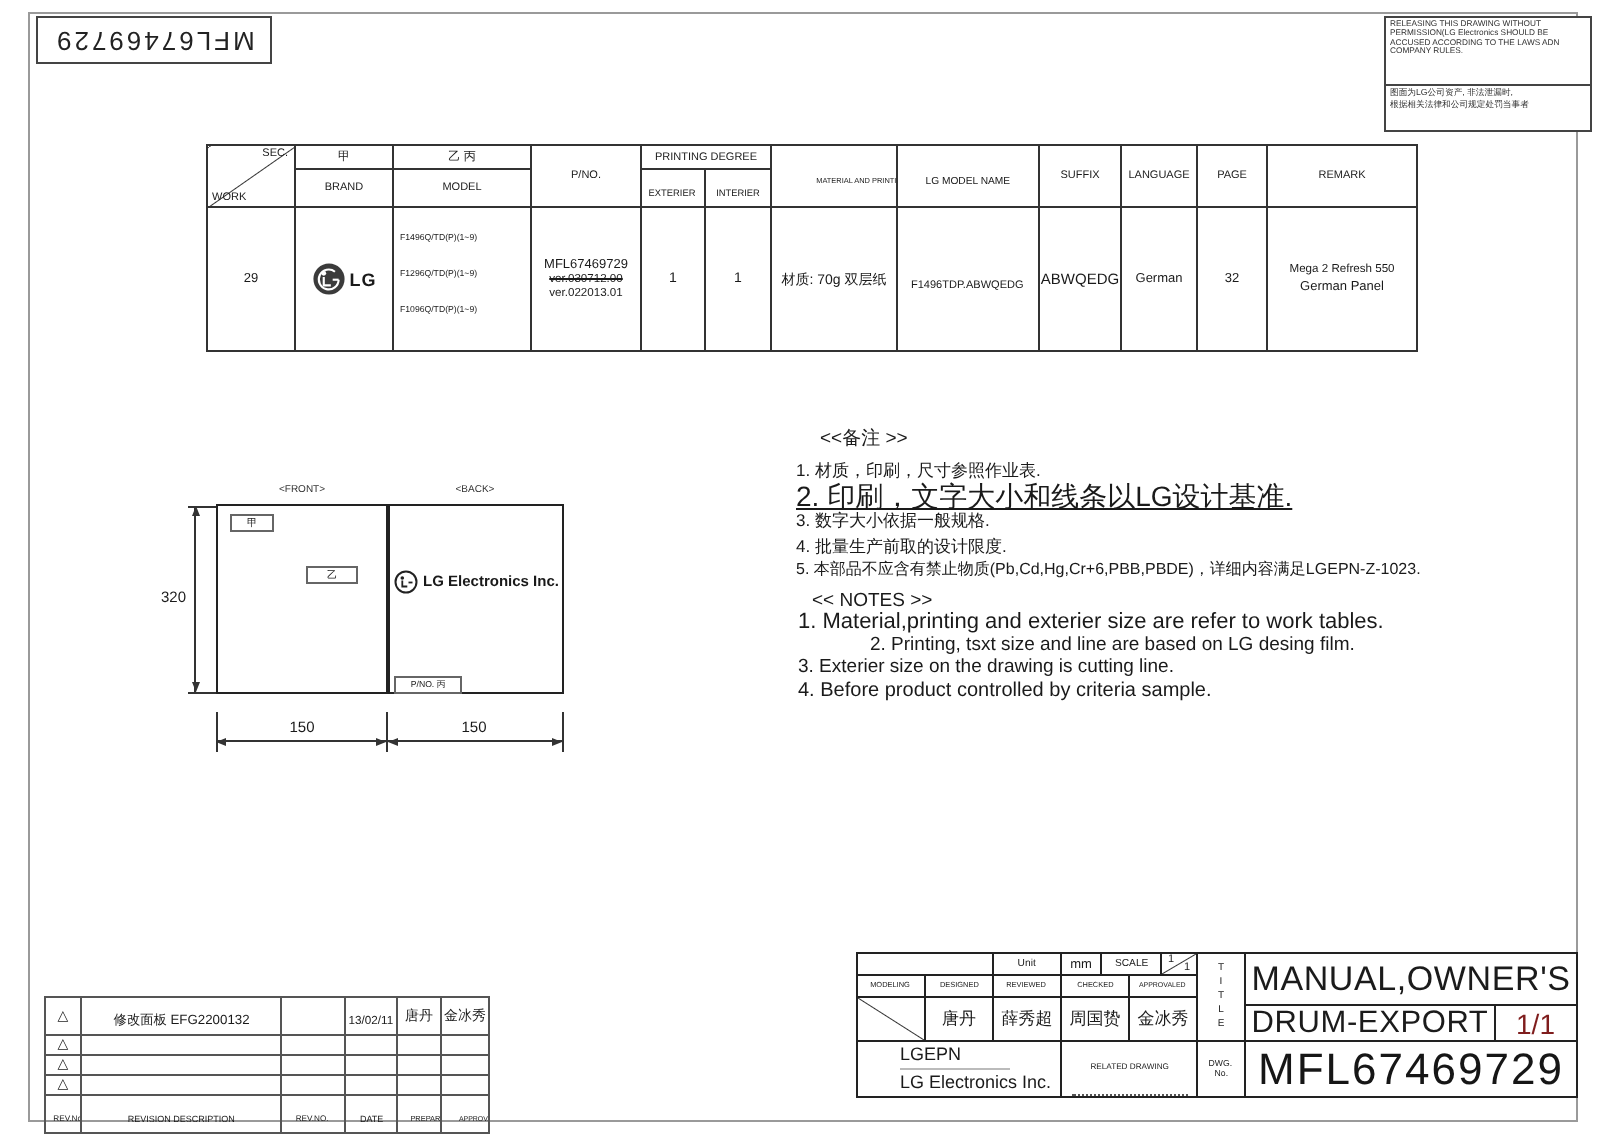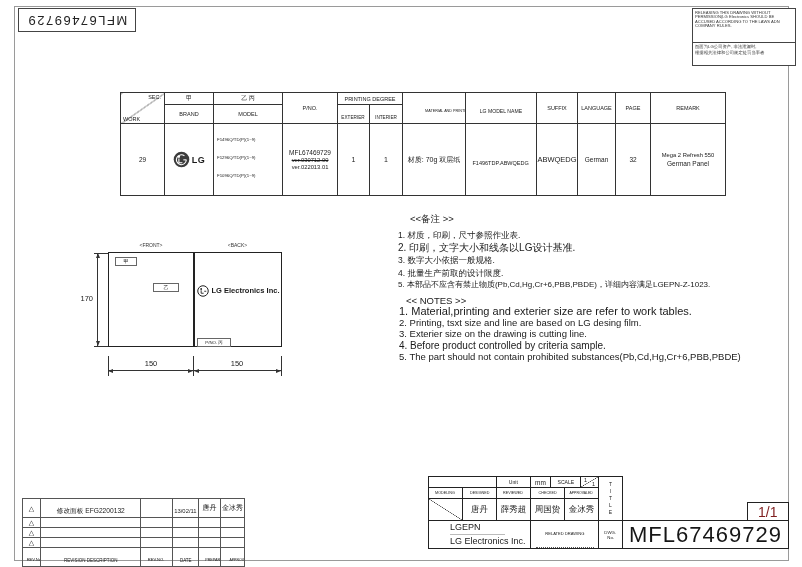--- a/index.html
+++ b/index.html
@@ -45,21 +45,21 @@
     <div style="font-size:7px; line-height:1.12; width:168px; transform:scale(0.59); transform-origin:top left; color:#333;">RELEASING THIS DRAWING WITHOUT PERMISSION(LG Electronics SHOULD BE ACCUSED ACCORDING TO THE LAWS ADN COMPANY RULES.</div>
   </div>
   <div class="bx" style="width:104px; height:24px; margin-top:-1px; overflow:hidden; padding:1px 2px;">
     <div style="width:160px; transform:scale(0.62); transform-origin:top left;">
       <div style="font-size:7px; line-height:1.3; color:#333;">图面为LG公司资产, 非法泄漏时,</div>
       <div style="font-size:7px; line-height:1.3; color:#333;">根据相关法律和公司规定处罚当事者</div>
     </div>
   </div>
 </div>
 
-<div class="abs" style="left:120px; top:72px;margin-top:20px;">
+<div class="abs" style="left:103px; top:72px;">
   <table class="wt">
     <colgroup>
       <col style="width:44px">
         <col style="width:49px">
         <col style="width:69px">
         <col style="width:55px">
       <col style="width:32px">
         <col style="width:33px">
         <col style="width:63px">
         <col style="width:71px">
@@ -171,53 +171,52 @@
 
   <div class="abs" style="left:197px; top:338px; width:34px; height:9px; border:1px solid #666; background:#fff; display:flex; align-items:center; justify-content:center;">
     <span class="sc" style="font-size:6px; transform:scale(0.72);">P/NO. 丙</span>
   </div>
 
   <div class="dimline-v" style="left:97px; top:253px; height:93px;"></div>
   <div class="arr arr-u" style="left:95.5px; top:253px;"></div>
   <div class="arr arr-d" style="left:95.5px; top:341px;"></div>
   <div class="dimline-h" style="left:94px; top:253px; width:14px;"></div>
   <div class="dimline-h" style="left:94px; top:346px; width:14px;"></div>
-  <div class="abs" style="left:76px; top:294px; width:17px; text-align:right; font-size:7.5px;">170</div>
+  <div class="abs" style="left:76px; top:294px; width:17px; text-align:right; font-size:7.5px;">320</div>
 
   <div class="dimline-v" style="left:108px; top:356px; height:20px;"></div>
   <div class="dimline-v" style="left:193px; top:356px; height:20px;"></div>
   <div class="dimline-v" style="left:281px; top:356px; height:20px;"></div>
   <div class="dimline-h" style="left:108px; top:370px; width:173px;"></div>
   <div class="arr arr-l" style="left:108px; top:368.5px;"></div>
   <div class="arr arr-r" style="left:188px; top:368.5px;"></div>
   <div class="arr arr-l" style="left:194px; top:368.5px;"></div>
   <div class="arr arr-r" style="left:276px; top:368.5px;"></div>
   <div class="abs" style="left:131px; top:359px; width:40px; text-align:center; font-size:7.5px; background:#fff;">150</div>
   <div class="abs" style="left:217px; top:359px; width:40px; text-align:center; font-size:7.5px; background:#fff;">150</div>
 </div>
 
 <div>
   <div class="abs" style="left:410px; top:213px; font-size:9.5px;">&lt;&lt;备注 &gt;&gt;</div>
   <div class="abs" style="left:398px; top:229px; width:340px;">
     <div style="font-size:8.5px; line-height:12.6px; white-space:nowrap;">1.  材质，印刷，尺寸参照作业表.</div>
-    <div style="font-size:10px; line-height:12.6px; white-space:nowrap;">2.  印刷，文字大小和线条以LG设计基准.</div>
+    <div style="font-size:14px; line-height:12.6px; white-space:nowrap;text-decoration:underline;">2.  印刷，文字大小和线条以LG设计基准.</div>
     <div style="font-size:8.5px; line-height:12.6px; white-space:nowrap;">3.  数字大小依据一般规格.</div>
     <div style="font-size:8.5px; line-height:12.6px; white-space:nowrap;">4.  批量生产前取的设计限度.</div>
     <div style="font-size:8px; line-height:12.6px; white-space:nowrap;">5.  本部品不应含有禁止物质(Pb,Cd,Hg,Cr+6,PBB,PBDE)，详细内容满足LGEPN-Z-1023.</div>
   </div>
 </div>
 
 <div>
   <div class="abs" style="left:406px; top:295px; font-size:9.5px;">&lt;&lt; NOTES &gt;&gt;</div>
   <div class="abs" style="left:399px; top:306px; width:380px;">
     <div style="font-size:11px; line-height:11.2px; white-space:nowrap;">1. Material,printing and exterier size are refer to work tables.</div>
-    <div style="font-size:9.5px; line-height:11.2px; white-space:nowrap;">2. Printing, tsxt  size and line are based on LG desing film.</div>
+    <div style="font-size:9.5px; line-height:11.2px; white-space:nowrap;margin-left:36px;">2. Printing, tsxt  size and line are based on LG desing film.</div>
     <div style="font-size:9.5px; line-height:11.2px; white-space:nowrap;">3. Exterier size on the drawing is cutting line.</div>
     <div style="font-size:10px; line-height:11.2px; white-space:nowrap;">4. Before product controlled by criteria sample.</div>
-    <div style="font-size:9.5px; line-height:11.2px; white-space:nowrap;">5. The part should not contain prohibited substances(Pb,Cd,Hg,Cr+6,PBB,PBDE)</div>
   </div>
 </div>
 
 <div class="abs" style="left:22px; top:498px;">
   <table class="rev">
     <colgroup>
       <col style="width:18px">
         <col style="width:100px">
         <col style="width:32px">
       <col style="width:26px">
@@ -326,19 +325,25 @@
   </div>
 
   <div class="cell" style="left:598px; top:476px; width:25px; height:45px;">
     <span class="vert">TITLE</span>
   </div>
   <div class="cell" style="left:598px; top:520px; width:25px; height:29px; flex-direction:column;">
     <span class="sc" style="font-size:6px; transform:scale(0.72); line-height:5px;">DWG.</span>
     <span class="sc" style="font-size:6px; transform:scale(0.72); line-height:5px;">No.</span>
   </div>
 
+  <div class="cell" style="left:622px; top:476px; width:167px; height:27px; border-width:1.5px;">
+    <span style="font-size:17px; letter-spacing:0.3px; color:#1b1b1b; white-space:nowrap;">MANUAL,OWNER'S</span>
+  </div>
+  <div class="cell" style="left:622px; top:502px; width:126px; height:19px; border-width:1.5px;">
+    <span style="font-size:15.5px; letter-spacing:0.3px; color:#1b1b1b; white-space:nowrap;">DRUM-EXPORT</span>
+  </div>
   <div class="cell" style="left:746.5px; top:502px; width:42.5px; height:19px; border-width:1.5px;">
     <span style="font-size:14px; color:#7f1d1d;">1/1</span>
   </div>
   <div class="cell" style="left:622px; top:520px; width:167px; height:29px; border-width:1.5px;">
     <span style="font-size:22px; letter-spacing:1px; color:#161616; white-space:nowrap;">MFL67469729</span>
   </div>
 </div>
 
 </body></html>

